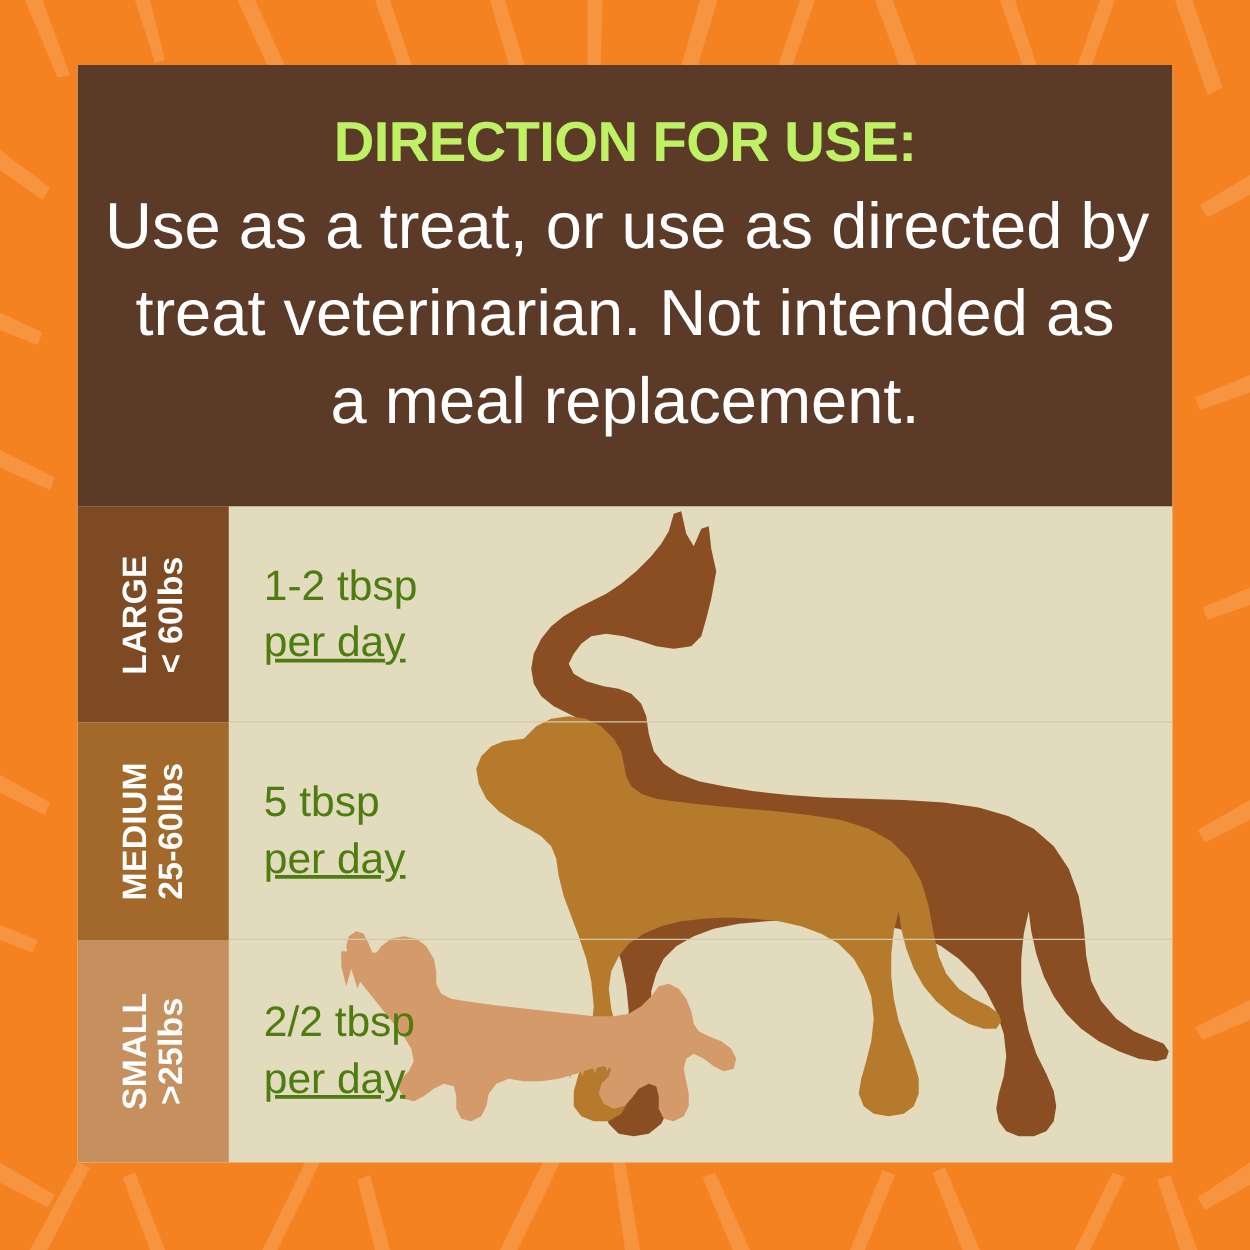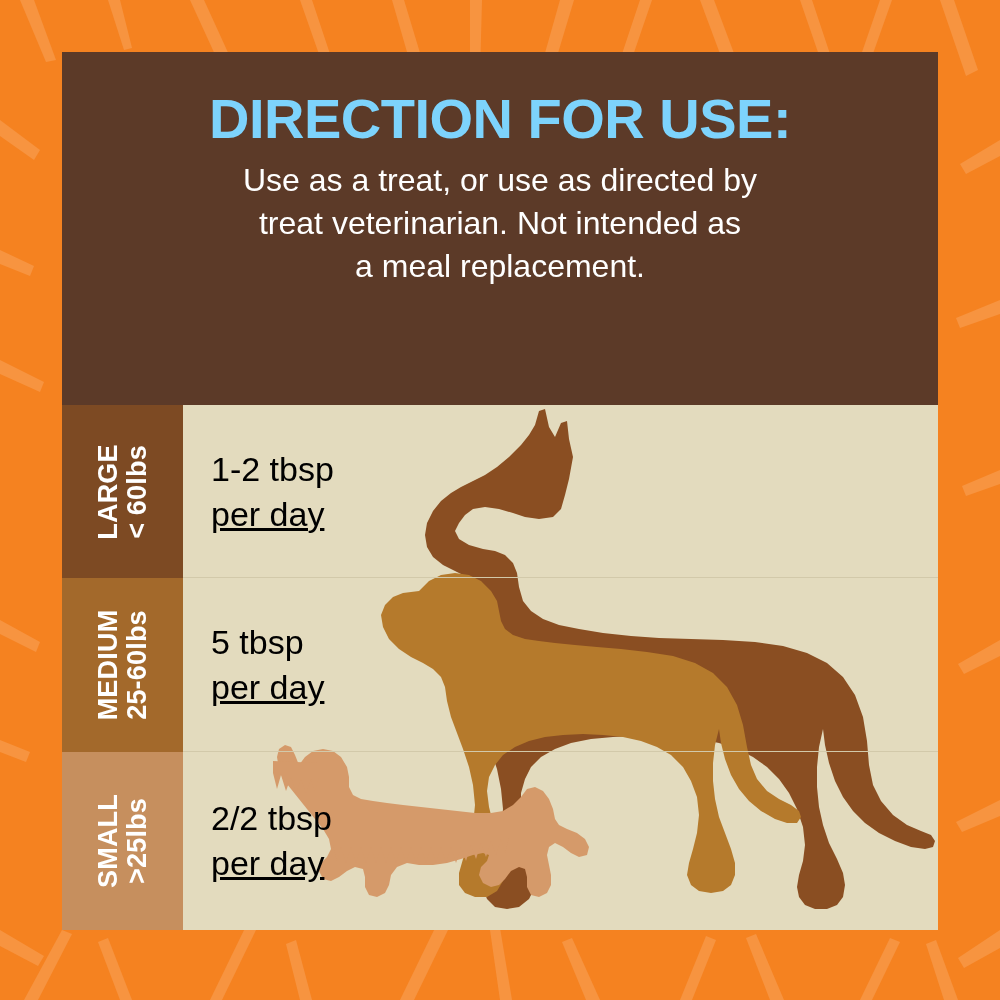--- a/index.html
+++ b/index.html
@@ -48,32 +48,32 @@
     left: 0;
     top: 0;
     width: 876px;
     height: 353px;
     background: #5C3A28;
     box-sizing: border-box;
     padding: 32px 18px 0 18px;
     text-align: center;
   }
   #header-title {
-    color: #7dd3fc;
+    color: #bef264;
     font-weight: bold;
-    font-size: 56px;
+    font-size: 45px;
     letter-spacing: -0.5px;
     line-height: 1.05;
     margin: 6px 0 10px 0;
     white-space: nowrap;
     text-align: center;
   }
   #header-body {
     color: #FFFFFF;
-    font-size: 32px;
+    font-size: 52px;
     line-height: 1.34;
     font-weight: 400;
     padding: 0 4px;
   }
   #header-body .ln { display: block; white-space: nowrap; }
 
   
   #table {
     position: absolute;
     left: 0;
@@ -126,21 +126,21 @@
     top: 0;
     width: 755px;
     height: 100%;
     box-sizing: border-box;
     padding-left: 28px;
     display: flex;
     flex-direction: column;
     justify-content: center;
   }
   .cell-text {
-    color: #000000;
+    color: #4d7c0f;
     font-size: 34px;
     line-height: 1.32;
     position: relative;
     z-index: 3;
   }
   .cell-text .l1 { display: block; }
   .cell-text .l2 { display: block; text-decoration: underline; }
 
   .divider {
     position: absolute;

